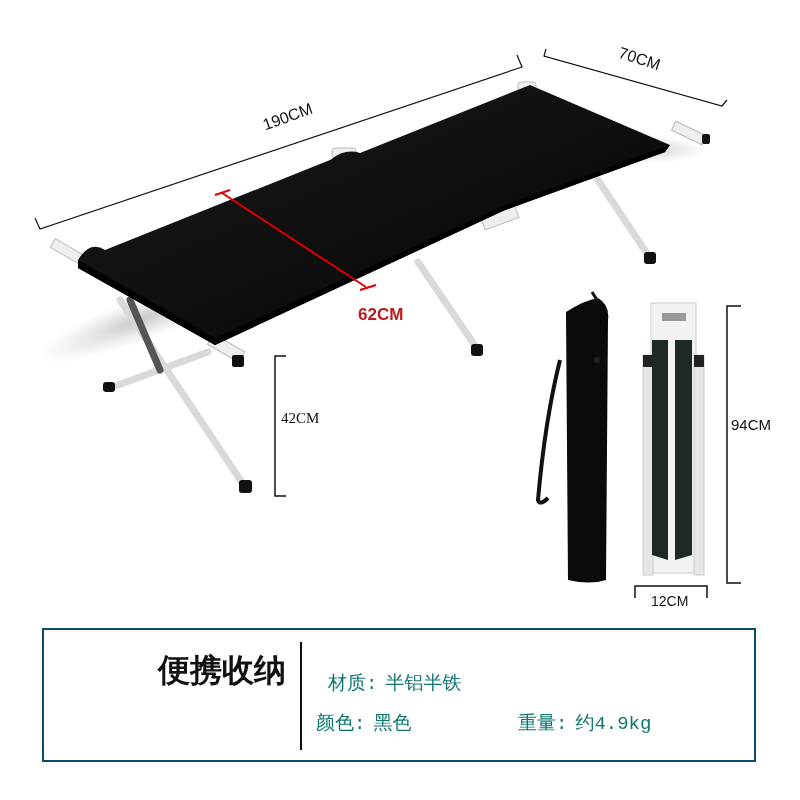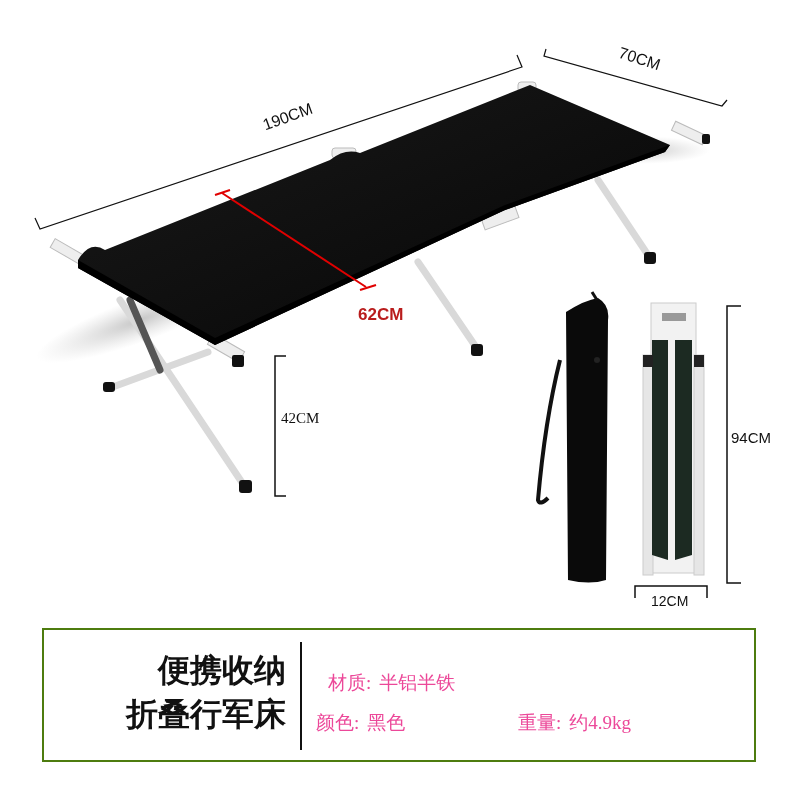--- a/index.html
+++ b/index.html
@@ -1,23 +1,23 @@
 <!DOCTYPE html>
 <html><head>
 <meta charset="utf-8">
 <style>
   html,body{margin:0;padding:0;background:#fff;}
   body{width:800px;height:800px;position:relative;overflow:hidden;font-family:"DejaVu Sans","Liberation Sans",sans-serif;}
   .stage{position:absolute;left:0;top:0;width:800px;height:800px;}
   .dimlabel{position:absolute;font-family:"Liberation Sans","DejaVu Sans",sans-serif;font-size:15px;color:#111;white-space:nowrap;}
   .red{color:#b91c1c;font-weight:bold;font-size:17px;}
-  .info-box{position:absolute;left:42px;top:628px;width:714px;height:134px;border:2px solid #4d7c0f;box-sizing:border-box;background:#fff;}
+  .info-box{position:absolute;left:42px;top:628px;width:714px;height:134px;border:2px solid #0c4a6e;box-sizing:border-box;background:#fff;}
   .title{position:absolute;left:30px;top:18px;width:212px;text-align:right;font-weight:bold;font-size:32px;line-height:44px;color:#111;font-family:"DejaVu Sans",sans-serif;}
   .divider{position:absolute;left:256px;top:12px;width:2px;height:108px;background:#111;}
-  .spec{position:absolute;font-size:19px;color:#ec4899;white-space:nowrap;font-family:Liberation Serif, serif;}
+  .spec{position:absolute;font-size:19px;color:#0f766e;white-space:nowrap;font-family:Liberation Mono, monospace;}
   .spec .k{margin-right:8px;}
 </style>
 </head>
 <body>
 
 <div class="stage">
   <svg width="800" height="800" viewBox="0 0 800 800" style="position:absolute;left:0;top:0">
     <defs>
       <radialGradient id="sh" cx="50%" cy="50%" r="50%">
         <stop offset="0%" stop-color="#999" stop-opacity="0.55"></stop>
@@ -101,28 +101,27 @@
 
     <polyline points="741,306 727,306 727,583 741,583" stroke="#111" stroke-width="1.5" fill="none"></polyline>
 
     <polyline points="635,598 635,586 707,586 707,598" stroke="#111" stroke-width="1.5" fill="none"></polyline>
   </svg>
 
   <span class="dimlabel" style="left:262px;top:108px;transform:rotate(-20deg);font-size:16px;">190CM</span>
   <span class="dimlabel" style="left:618px;top:50px;transform:rotate(18deg);font-size:16px;">70CM</span>
   <span class="dimlabel red" style="left:358px;top:305px;">62CM</span>
   <span class="dimlabel" style="left:281px;top:410px;font-family:Liberation Serif, serif;">42CM</span>
-  <span class="dimlabel" style="left:731px;top:429px;">94CM</span>
+  <span class="dimlabel" style="left:731px;top:416px;">94CM</span>
   <span class="dimlabel" style="left:651px;top:593px;font-size:14px;">12CM</span>
 </div>
 
 <div class="info-box">
   <div class="title">
     <div>便携收纳</div>
-    <div>折叠行军床</div>
   </div>
   <div class="divider"></div>
 
   <div class="spec" style="left:284px;top:40px;">
     <span class="k">材质:</span><span>半铝半铁</span>
   </div>
   <div class="spec" style="left:272px;top:80px;">
     <span class="k">颜色:</span><span>黑色</span>
   </div>
   <div class="spec" style="left:474px;top:80px;">

